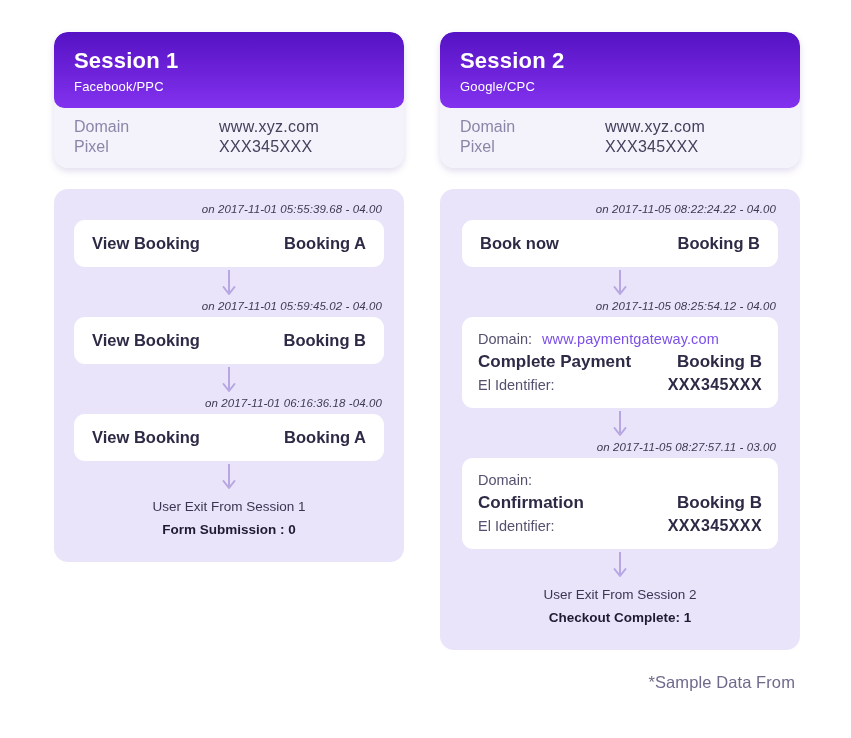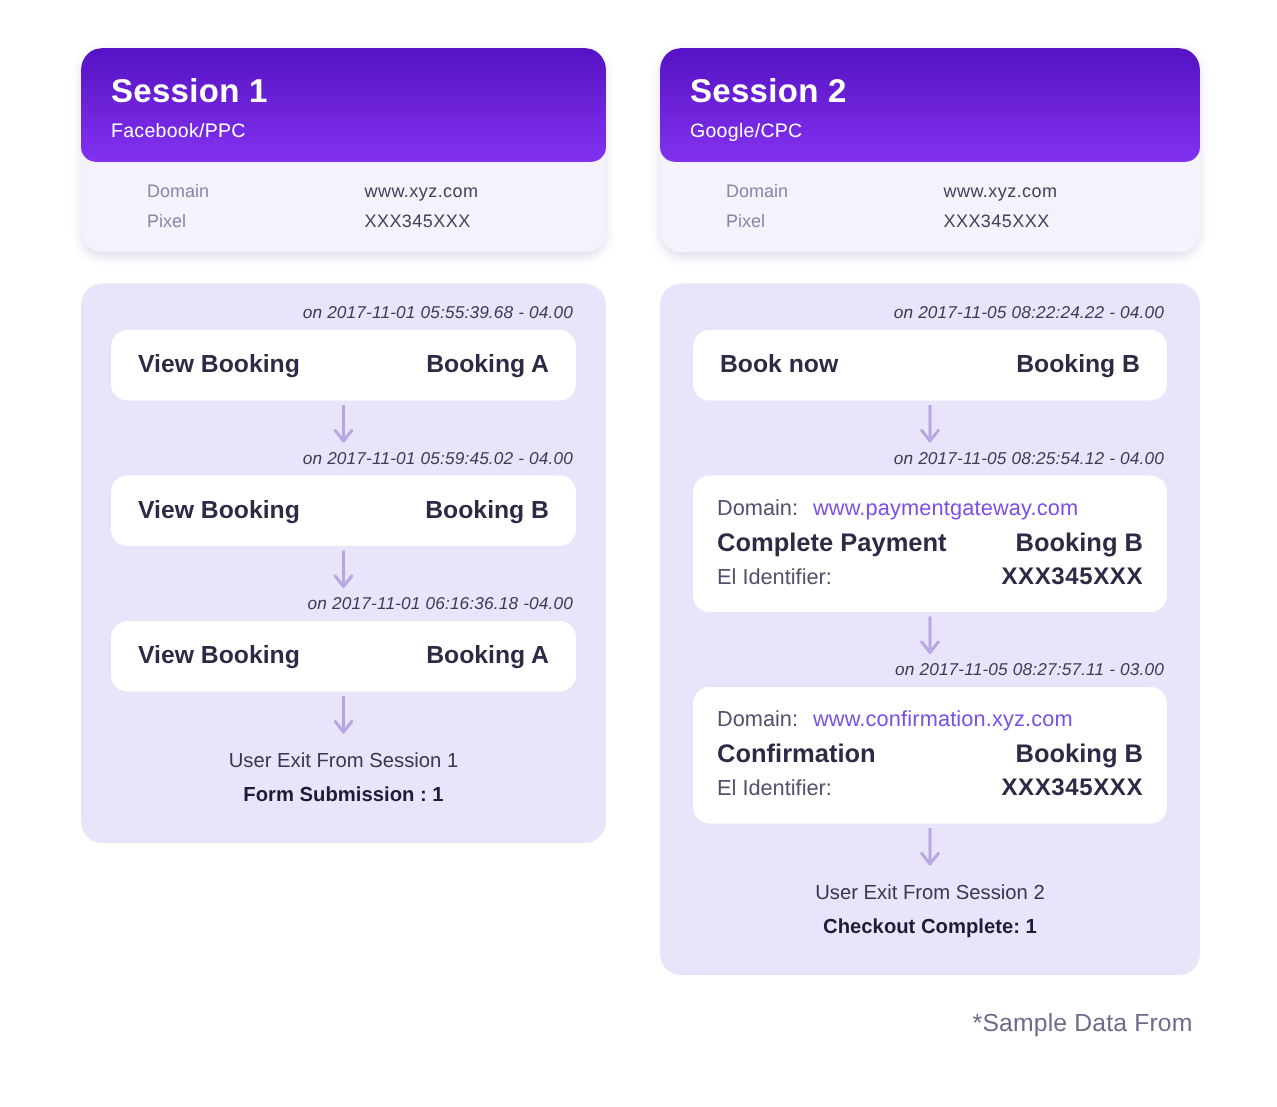--- a/index.html
+++ b/index.html
@@ -59,23 +59,22 @@
     font-weight: normal;
     margin-top: 6px;
     letter-spacing: 0.2px;
   }
   .session-meta {
     background: #f4f2fb;
     padding: 9px 20px 11px 20px;
   }
   .meta-row {
     display: flex;
-    font-size: 12px;
+    font-size: 16px;
     line-height: 20px;
-    margin-left: 24px;
   }
   .meta-key {
     width: 145px;
     color: #8b86a8;
     flex: 0 0 auto;
   }
   .meta-val {
     color: #45405c;
     letter-spacing: 0.3px;
   }
@@ -256,21 +255,21 @@
 
       <div class="arrow">
         <svg width="16" height="30" viewBox="0 0 16 30">
             <path d="M8 1 L8 23" stroke="#b6a6e2" stroke-width="2" fill="none"></path>
             <path d="M2.5 18 L8 25 L13.5 18" stroke="#b6a6e2" stroke-width="2" fill="none" stroke-linecap="round" stroke-linejoin="round"></path>
           </svg>
       </div>
 
       <div class="exit-block">
         <div class="exit-line-1">User Exit From Session 1</div>
-        <div class="exit-line-2">Form Submission : 1</div>
+        <div class="exit-line-2">Form Submission : 0</div>
       </div>
 
     </div>
   </div>
 
   <div class="column" id="column-session-2">
 
     <div class="session-card">
       <div class="session-head">
         <div class="session-title">Session 2</div>
@@ -323,21 +322,20 @@
         <svg width="16" height="30" viewBox="0 0 16 30">
             <path d="M8 1 L8 23" stroke="#b6a6e2" stroke-width="2" fill="none"></path>
             <path d="M2.5 18 L8 25 L13.5 18" stroke="#b6a6e2" stroke-width="2" fill="none" stroke-linecap="round" stroke-linejoin="round"></path>
           </svg>
       </div>
 
       <div class="timestamp">on 2017-11-05  08:27:57.11 - 03.00</div>
       <div class="event-card event-detail">
         <div class="detail-row head">
           <span class="d-key">Domain:</span>
-          <span class="detail-link">www.confirmation.xyz.com</span>
         </div>
         <div class="detail-row main">
           <span class="d-name">Confirmation</span>
           <span class="d-booking">Booking B</span>
         </div>
         <div class="detail-row foot">
           <span class="d-key">El Identifier:</span>
           <span class="d-val">XXX345XXX</span>
         </div>
       </div>

